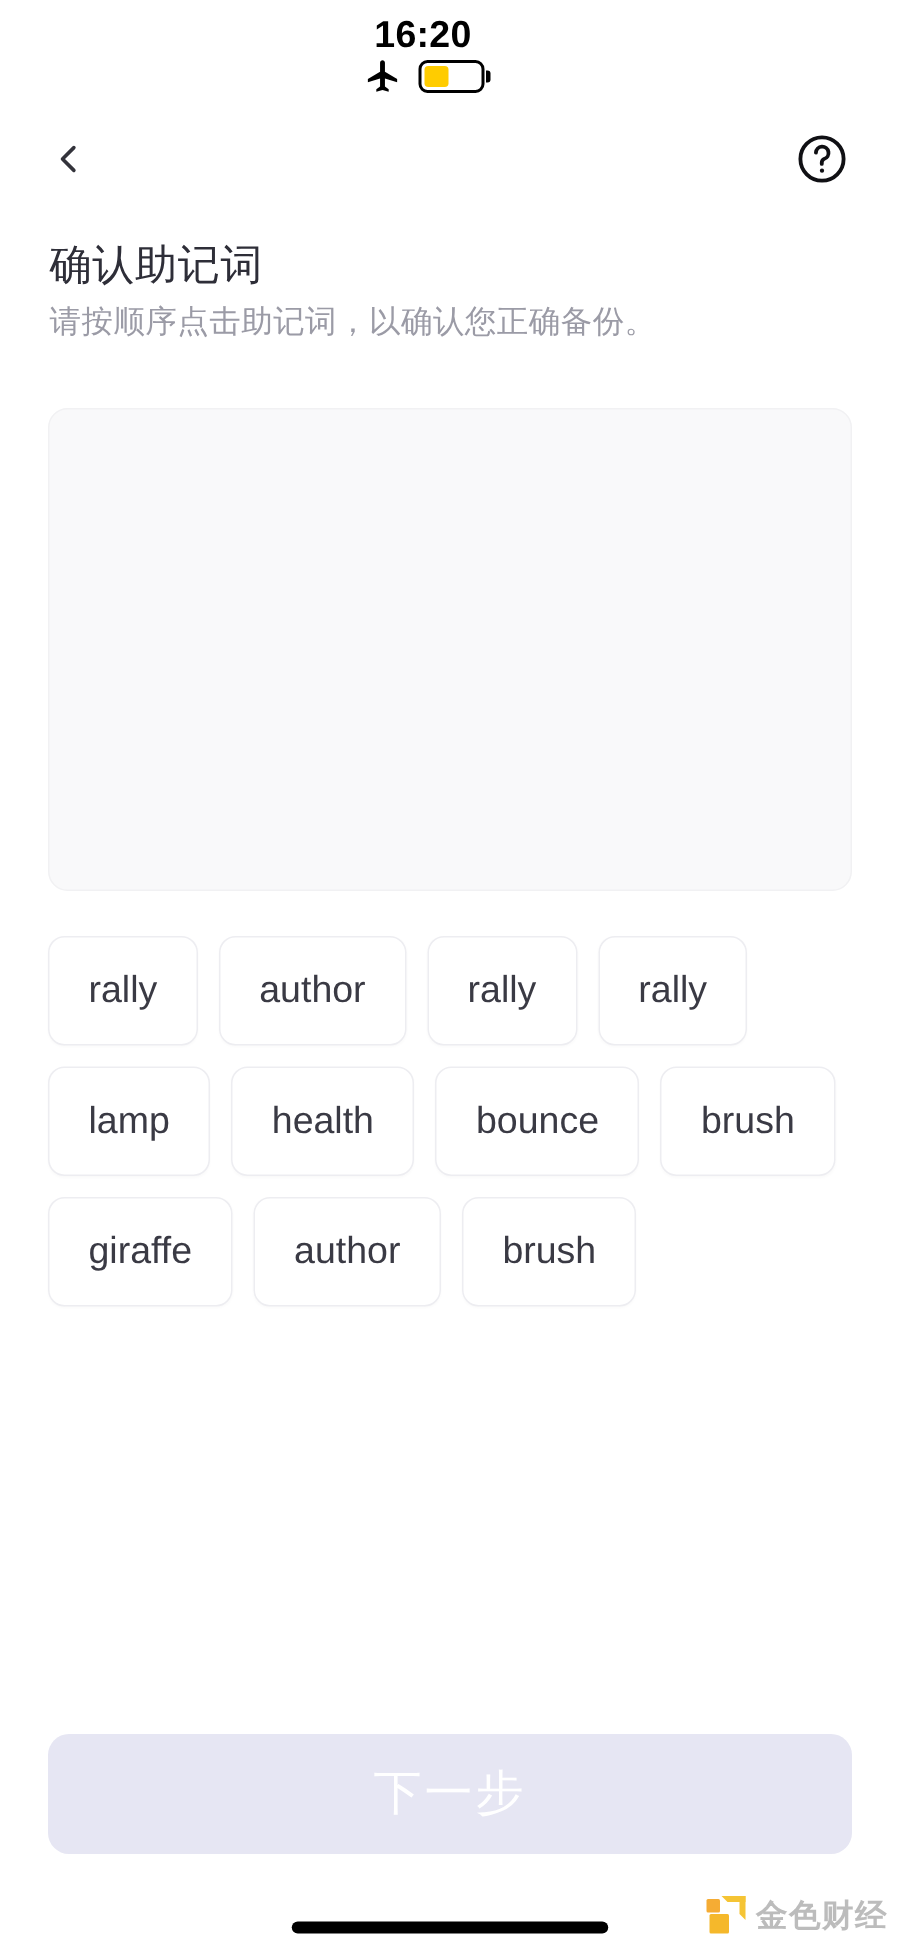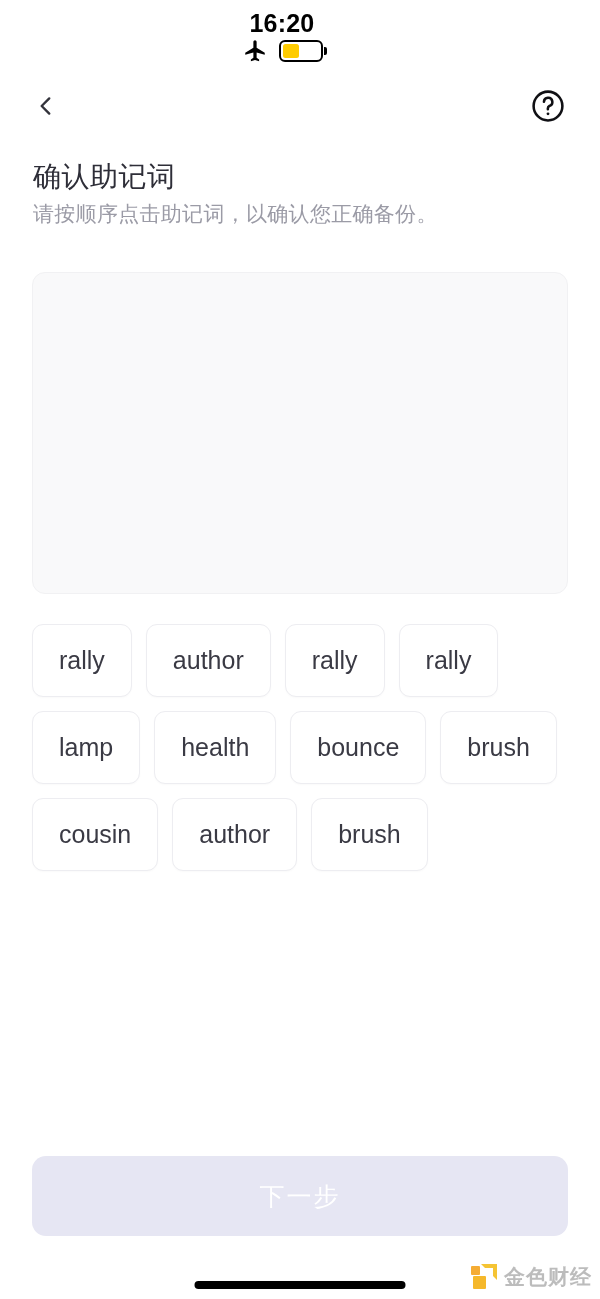--- a/index.html
+++ b/index.html
@@ -155,21 +155,21 @@
   
   .next-btn {
     position: absolute;
     left: 32px; bottom: 63px;
     width: 536px;
     height: 80px;
     border: none;
     border-radius: 14px;
     background: #e6e6f3;
     color: #ffffff;
-    font-size: 25px;
+    font-size: 32px;
     font-family: "Liberation Sans", sans-serif;
     letter-spacing: 2px;
     cursor: default;
   }
 
   
   .home-indicator {
     position: absolute;
     left: 50%;
     transform: translateX(-50%);
@@ -268,21 +268,21 @@
 
   <div class="word-pool" id="word-pool">
       <div class="chip">rally</div>
       <div class="chip">author</div>
       <div class="chip">rally</div>
       <div class="chip">rally</div>
       <div class="chip">lamp</div>
       <div class="chip">health</div>
       <div class="chip">bounce</div>
       <div class="chip">brush</div>
-      <div class="chip">cousin</div>
+      <div class="chip">giraffe</div>
       <div class="chip">author</div>
       <div class="chip">brush</div>
     </div>
 
   <button class="next-btn" disabled="" style="background: rgb(230, 230, 243); color: rgb(255, 255, 255);">下一步</button>
 
   <div class="watermark">
     <div class="wm-mark">
       <div class="wm-sq-a"></div>
       <div class="wm-sq-b"></div>

